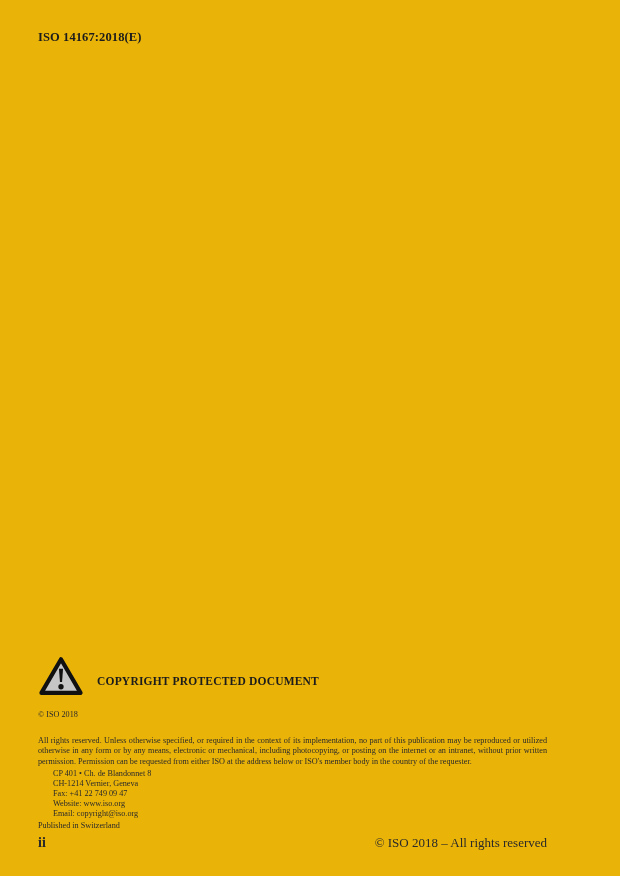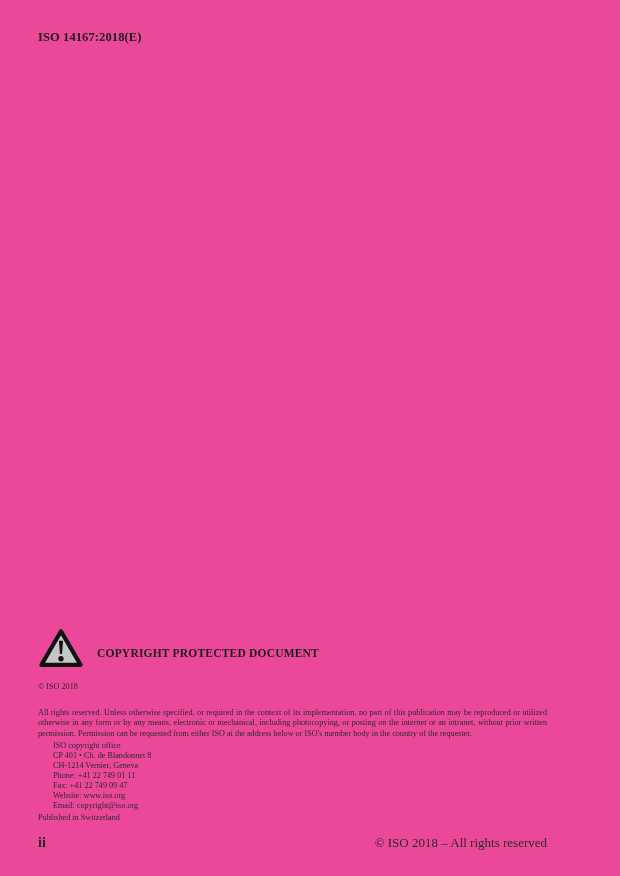--- a/index.html
+++ b/index.html
@@ -1,38 +1,38 @@
 <!DOCTYPE html>
 <html><head>
 <meta charset="utf-8">
 <style>
   * { margin: 0; padding: 0; box-sizing: border-box; }
   html, body { background: #ffffff; }
   .page {
     position: relative;
     width: 620px;
     height: 876px;
-    background: #ec4899;
+    background: #eab308;
     font-family: "Liberation Serif", "DejaVu Serif", serif;
     color: #222222;
     overflow: hidden;
   }
   .doc-header {
     position: absolute;
     top: 30px;
     left: 38px;
     font-size: 12.5px;
     font-weight: bold;
     color: #1c1c1c;
     letter-spacing: 0.1px;
   }
   .copyright-section {
     position: absolute;
     left: 38px;
-    top: 628px;
+    top: 656px;
     width: 509px;
   }
   .warning-row {
     display: flex;
     align-items: center;
   }
   .warning-icon {
     width: 46px;
     height: 41px;
     flex: 0 0 auto;
@@ -102,24 +102,22 @@
         <circle cx="50" cy="67.5" r="5.8" fill="#111111"></circle>
       </svg>
       <span class="copyright-title">COPYRIGHT PROTECTED DOCUMENT</span>
     </div>
 
     <div class="copyright-notice">© ISO 2018</div>
 
     <div class="copyright-body">All rights reserved. Unless otherwise specified, or required in the context of its implementation, no part of this publication may be reproduced or utilized otherwise in any form or by any means, electronic or mechanical, including photocopying, or posting on the internet or an intranet, without prior written permission. Permission can be requested from either ISO at the address below or ISO's member body in the country of the requester.</div>
 
     <div class="address-block">
-        <div>ISO copyright office</div>
         <div>CP 401 • Ch. de Blandonnet 8</div>
         <div>CH-1214 Vernier, Geneva</div>
-        <div>Phone: +41 22 749 01 11</div>
         <div>Fax: +41 22 749 09 47</div>
         <div>Website: www.iso.org</div>
         <div>Email: copyright@iso.org</div>
       </div>
 
     <div class="published-line">Published in Switzerland</div>
   </div>
 
   <div class="footer-page-number">ii</div>
 

